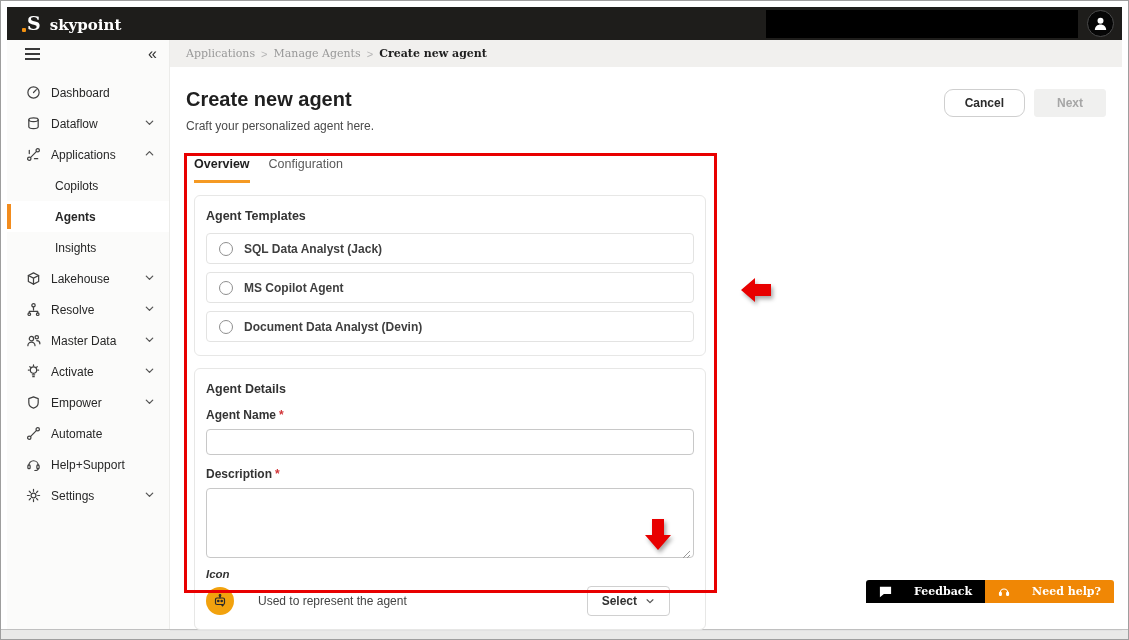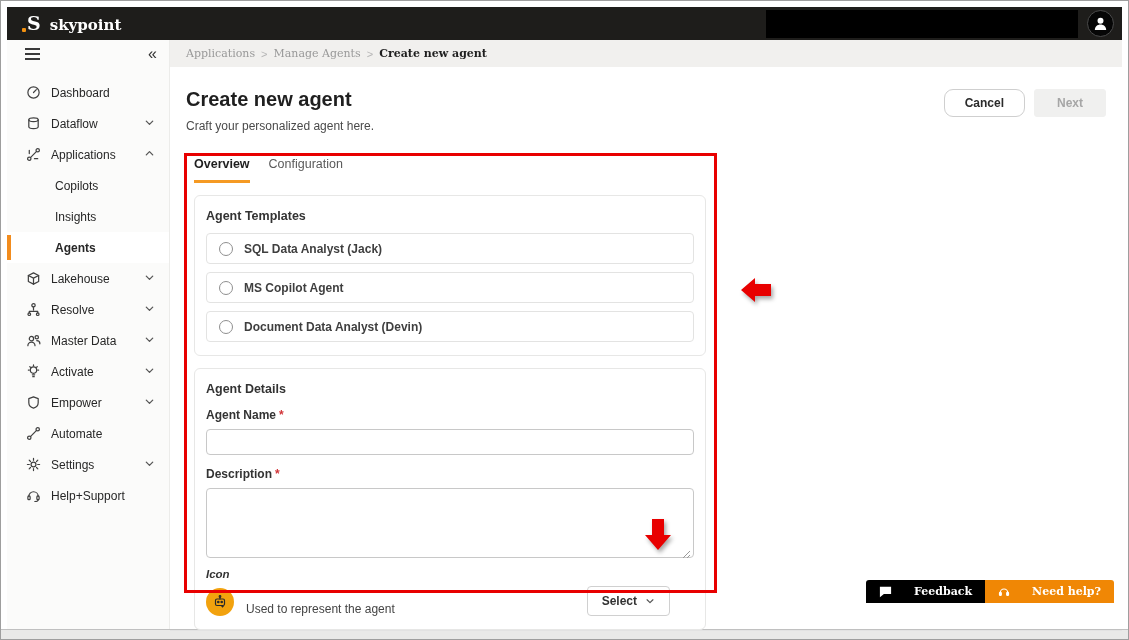--- a/index.html
+++ b/index.html
@@ -79,21 +79,21 @@
   .field-label { font-size: 12px; font-weight: 600; color: #333; margin: 12px 0 7px 0; }
   .req { color: #d13438; margin-left: 3px; }
   .text-input { width: 100%; height: 26px; border: 1px solid #c8c8c8; border-radius: 4px;
                 padding: 0 8px; font-size: 12px; font-family: "Liberation Sans", sans-serif; outline: none; }
   .ta-wrap { position: relative; }
   .textarea { width: 100%; height: 70px; border: 1px solid #c8c8c8; border-radius: 4px; resize: none;
               padding: 6px 8px; font-size: 12px; font-family: "Liberation Sans", sans-serif;
               outline: none; display: block; }
   .resize-handle { position: absolute; right: 3px; bottom: 4px; width: 9px; height: 9px; }
   .icon-label { font-size: 11.5px; font-weight: 600; color: #333; margin: 10px 0 6px 0; font-style: italic; }
-  .icon-row { display: flex; align-items: flex-end; gap: 12px; }
+  .icon-row { display: flex; align-items: center; gap: 24px; }
   .agent-icon { width: 28px; height: 28px; border-radius: 50%; background: #f2a20e; display: flex;
                 align-items: center; justify-content: center; flex: 0 0 auto; }
   .icon-help { font-size: 12px; color: #444; flex: 1; }
   .btn-select { display: flex; align-items: center; gap: 8px; background: #fff; border: 1px solid #d0d0d0;
                 border-radius: 4px; padding: 7px 14px; font-size: 12px; font-weight: 600; color: #333;
                 cursor: pointer; margin-right: 24px; font-family: "Liberation Sans", sans-serif; }
 
   
   .help-buttons { position: absolute; right: 8px; bottom: 26px; display: flex; z-index: 5; }
   .btn-feedback, .btn-needhelp { display: flex; align-items: center; gap: 22px; height: 23px;
@@ -192,26 +192,26 @@
             <span class="chev">
               <svg class="chv" viewBox="0 0 12 12">
                   <path d="M2.5 7.5L6 4l3.5 3.5"></path>
                 </svg></span>
           </div>
 
           <div class="nav-item child">
             <span class="nav-label">Copilots</span>
           </div>
 
+          <div class="nav-item child active">
+            <span class="nav-label">Agents</span>
+          </div>
+
           <div class="nav-item child">
             <span class="nav-label">Insights</span>
-          </div>
-
-          <div class="nav-item child active">
-            <span class="nav-label">Agents</span>
           </div>
 
           <div class="nav-item">
             <span class="nav-icon">
               <svg class="ic" viewBox="0 0 16 16">
                   <path d="M8 2l5.5 2.8v6.4L8 14l-5.5-2.8V4.8z"></path>
                   <path d="M2.5 4.8L8 7.6l5.5-2.8M8 7.6V14"></path>
                 </svg>
               </span>
             <span class="nav-label">Lakehouse</span>
@@ -287,41 +287,41 @@
                   <circle cx="12.5" cy="3.5" r="1.8"></circle>
                   <path d="M5 11l6-6"></path>
                 </svg>
               </span>
             <span class="nav-label">Automate</span>
           </div>
 
           <div class="nav-item">
             <span class="nav-icon">
               <svg class="ic" viewBox="0 0 16 16">
-                  <circle cx="8" cy="8" r="2.6"></circle>
-                  <path d="M8 1.5v2M8 12.5v2M1.5 8h2M12.5 8h2M3.4 3.4l1.4 1.4M11.2 11.2l1.4 1.4M12.6 3.4l-1.4 1.4M4.8 11.2l-1.4 1.4"></path>
-                </svg>
-              </span>
-            <span class="nav-label">Settings</span>
-            <span class="chev">
-              <svg class="chv" viewBox="0 0 12 12">
-                  <path d="M2.5 4.5L6 8l3.5-3.5"></path>
-                </svg></span>
-          </div>
-
-          <div class="nav-item">
-            <span class="nav-icon">
-              <svg class="ic" viewBox="0 0 16 16">
                   <path d="M3 9a5 5 0 0 1 10 0"></path>
                   <rect x="2" y="8.5" width="2.4" height="4" rx="1"></rect>
                   <rect x="11.6" y="8.5" width="2.4" height="4" rx="1"></rect>
                   <path d="M13 12.5c0 1.4-1.8 1.9-3.6 1.9"></path>
                 </svg>
               </span>
             <span class="nav-label">Help+Support</span>
+          </div>
+
+          <div class="nav-item">
+            <span class="nav-icon">
+              <svg class="ic" viewBox="0 0 16 16">
+                  <circle cx="8" cy="8" r="2.6"></circle>
+                  <path d="M8 1.5v2M8 12.5v2M1.5 8h2M12.5 8h2M3.4 3.4l1.4 1.4M11.2 11.2l1.4 1.4M12.6 3.4l-1.4 1.4M4.8 11.2l-1.4 1.4"></path>
+                </svg>
+              </span>
+            <span class="nav-label">Settings</span>
+            <span class="chev">
+              <svg class="chv" viewBox="0 0 12 12">
+                  <path d="M2.5 4.5L6 8l3.5-3.5"></path>
+                </svg></span>
           </div>
 
         </nav>
       </aside>
 
       <div class="main">
         <div class="breadcrumb-bar">
           <span class="bc">Applications</span>
           <span class="bc-sep">&gt;</span>
           <span class="bc">Manage Agents</span>

